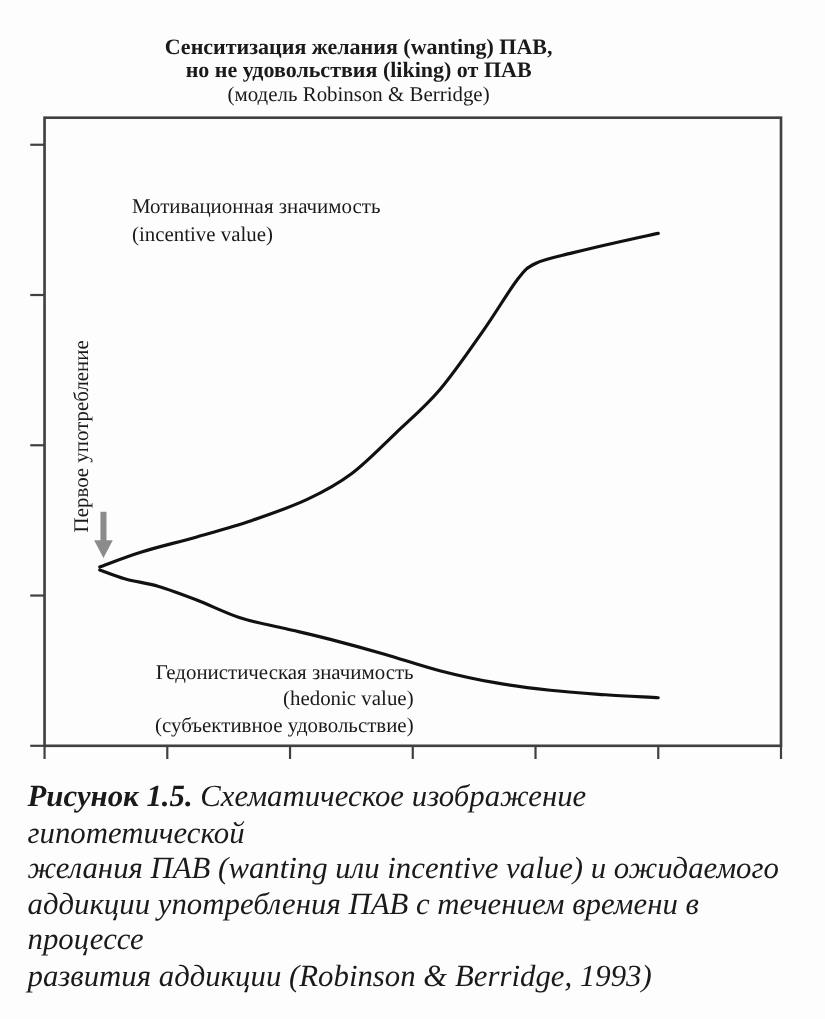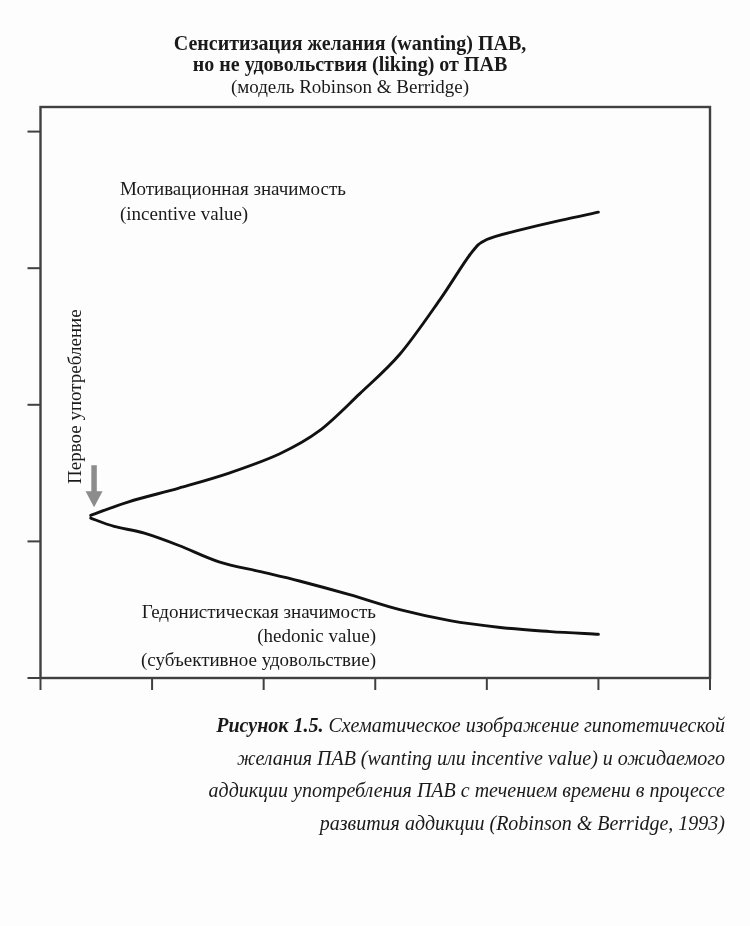--- a/index.html
+++ b/index.html
@@ -6,41 +6,41 @@
   .figure{
     position:relative;
     width:750px;height:926px;
     background:#fdfdfd;
     font-family:"Liberation Serif","DejaVu Serif",serif;
     color:#1a1a1a;
     overflow:hidden;
   }
   .title-block{
     position:absolute;top:33px;left:0;width:652px;
-    text-align:center;line-height:21px;margin-left:24px;
+    text-align:center;line-height:21px;
   }
   .title-line{font-weight:bold;font-size:20px;}
   .title-sub{font-weight:normal;font-size:19px;margin-top:1px;}
   .chart-svg{position:absolute;left:0;top:0;}
   .upper-label{
     position:absolute;left:120px;top:176px;width:400px;
     font-size:19px;line-height:25px;
   }
   .lower-label{
     position:absolute;left:30px;top:600px;width:346px;
     text-align:right;font-size:19px;line-height:24px;
   }
   .vertical-label{
     position:absolute;left:86px;top:462px;
     transform:rotate(-90deg);transform-origin:left bottom;
     white-space:nowrap;font-size:19px;
   }
   .caption{
     position:absolute;top:709px;left:25px;width:700px;
-    text-align:right;font-style:italic;font-size:20px;line-height:32.5px;
+    text-align:left;font-style:italic;font-size:28px;line-height:32.5px;
   }
   .caption b{font-weight:bold;}
 </style>
 </head>
 <body>
 
 <div class="figure">
 
   <div class="title-block">
     <div class="title-line">Сенситизация желания (wanting) ПАВ,</div>

